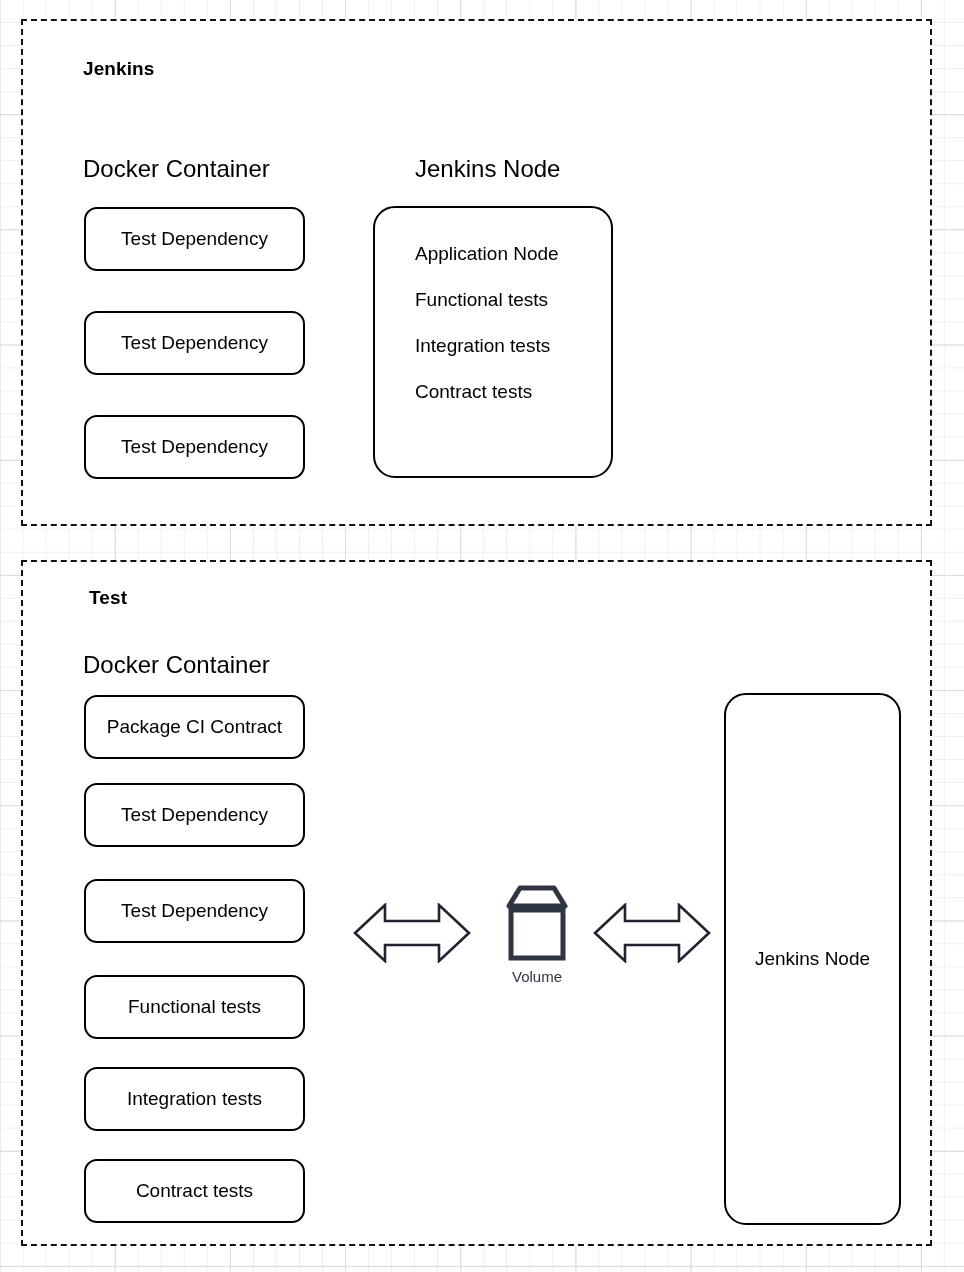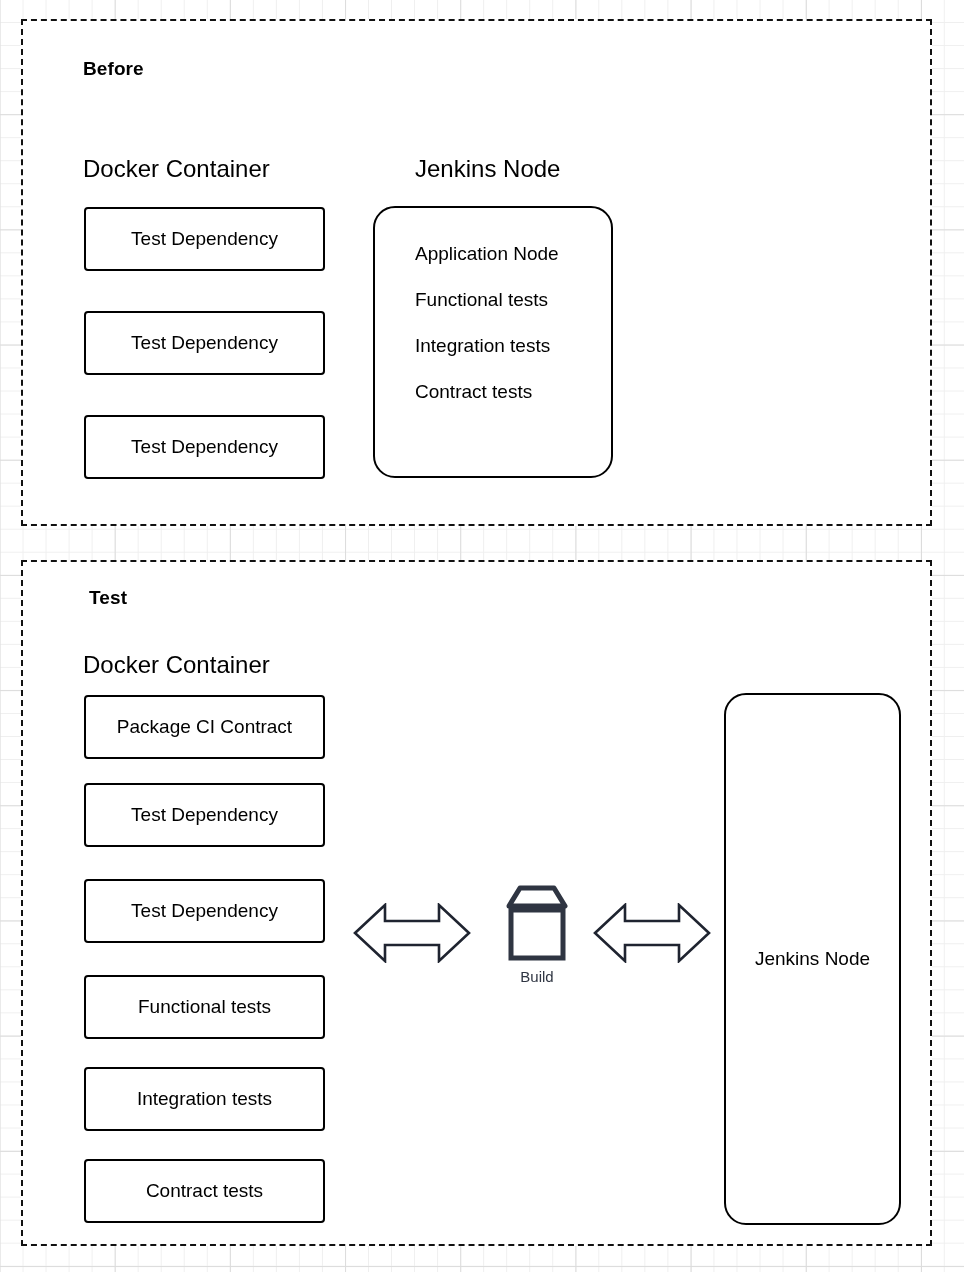--- a/index.html
+++ b/index.html
@@ -73,29 +73,29 @@
   #caption-docker-before  { left: 83px;  top: 155px; }
   #caption-jenkins-before { left: 415px; top: 155px; }
   #caption-docker-after   { left: 83px;  top: 651px; }
 
   
   .task-box {
     position: absolute;
     box-sizing: border-box;
     background: #ffffff;
     border: 2px solid #000000;
-    border-radius: 4px;
+    border-radius: 13px;
     display: flex;
     align-items: center;
     justify-content: center;
     font-size: 19px;
     color: #000000;
     white-space: nowrap;
     left: 84px;
-    width: 241px;
+    width: 221px;
     height: 64px;
   }
 
   
   #before-box-0 { top: 207px; }
   #before-box-1 { top: 311px; }
   #before-box-2 { top: 415px; }
 
   
   #after-box-0 { top: 695px; }
@@ -174,21 +174,21 @@
     white-space: nowrap;
   }
 </style>
 </head>
 <body>
 
 <div id="canvas">
 
   <div class="section-frame" id="frame-before"></div>
 
-  <div class="section-heading" id="heading-before">Before</div>
+  <div class="section-heading" id="heading-before">Jenkins</div>
 
   <div class="column-caption" id="caption-docker-before">Docker Container</div>
 
   <div class="column-caption" id="caption-jenkins-before">Jenkins Node</div>
 
   <div class="task-box" id="before-box-0">Test Dependency</div>
   <div class="task-box" id="before-box-1">Test Dependency</div>
   <div class="task-box" id="before-box-2">Test Dependency</div>
 
   <div class="node-panel" id="node-before">
@@ -213,21 +213,21 @@
 
   <svg class="arrow" id="arrow-left" viewBox="0 0 118 60">
     <polygon points="2,30 32,2 32,18 86,18 86,2 116,30 86,58 86,42 32,42 32,58" fill="#ffffff" stroke="#1f2430" stroke-width="2.6" stroke-linejoin="miter"></polygon>
   </svg>
 
   <div id="volume-group">
     <svg id="volume-icon" viewBox="0 0 62 78">
       <polygon points="14,4 48,4 59,22 3,22" fill="#ffffff" stroke="#2f3542" stroke-width="5" stroke-linejoin="round"></polygon>
       <rect x="5" y="26" width="52" height="48" fill="#ffffff" stroke="#2f3542" stroke-width="5"></rect>
     </svg>
-    <div id="volume-label">Build</div>
+    <div id="volume-label">Volume</div>
   </div>
 
   <svg class="arrow" id="arrow-right" viewBox="0 0 118 60">
     <polygon points="2,30 32,2 32,18 86,18 86,2 116,30 86,58 86,42 32,42 32,58" fill="#ffffff" stroke="#1f2430" stroke-width="2.6" stroke-linejoin="miter"></polygon>
   </svg>
 
   <div class="node-panel" id="node-after">
     <div class="node-label">Jenkins Node</div>
   </div>
 

